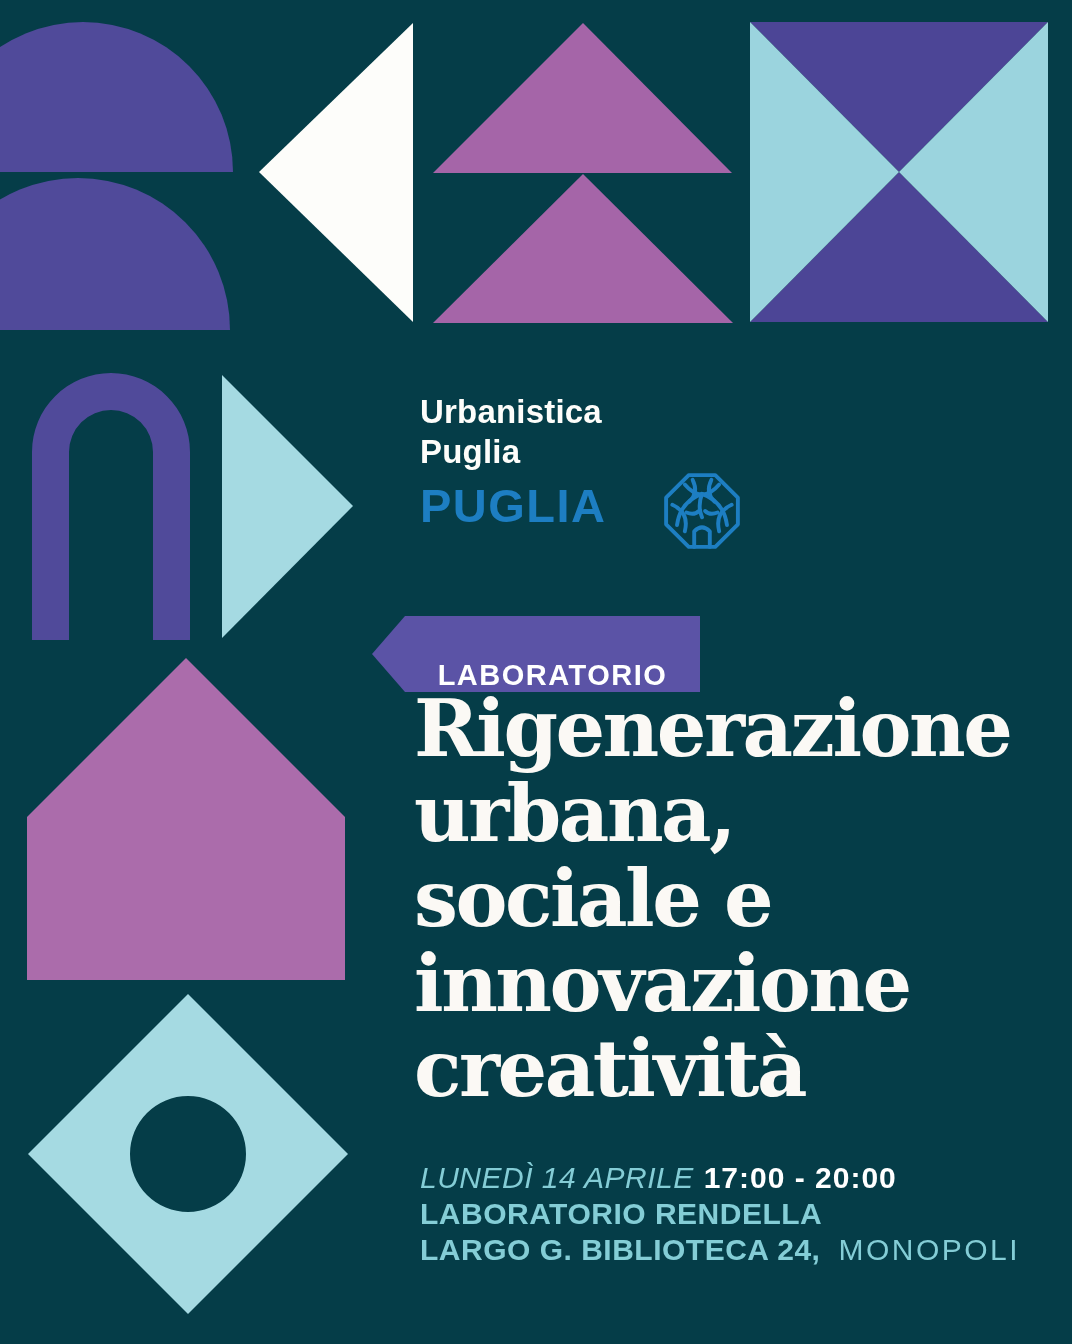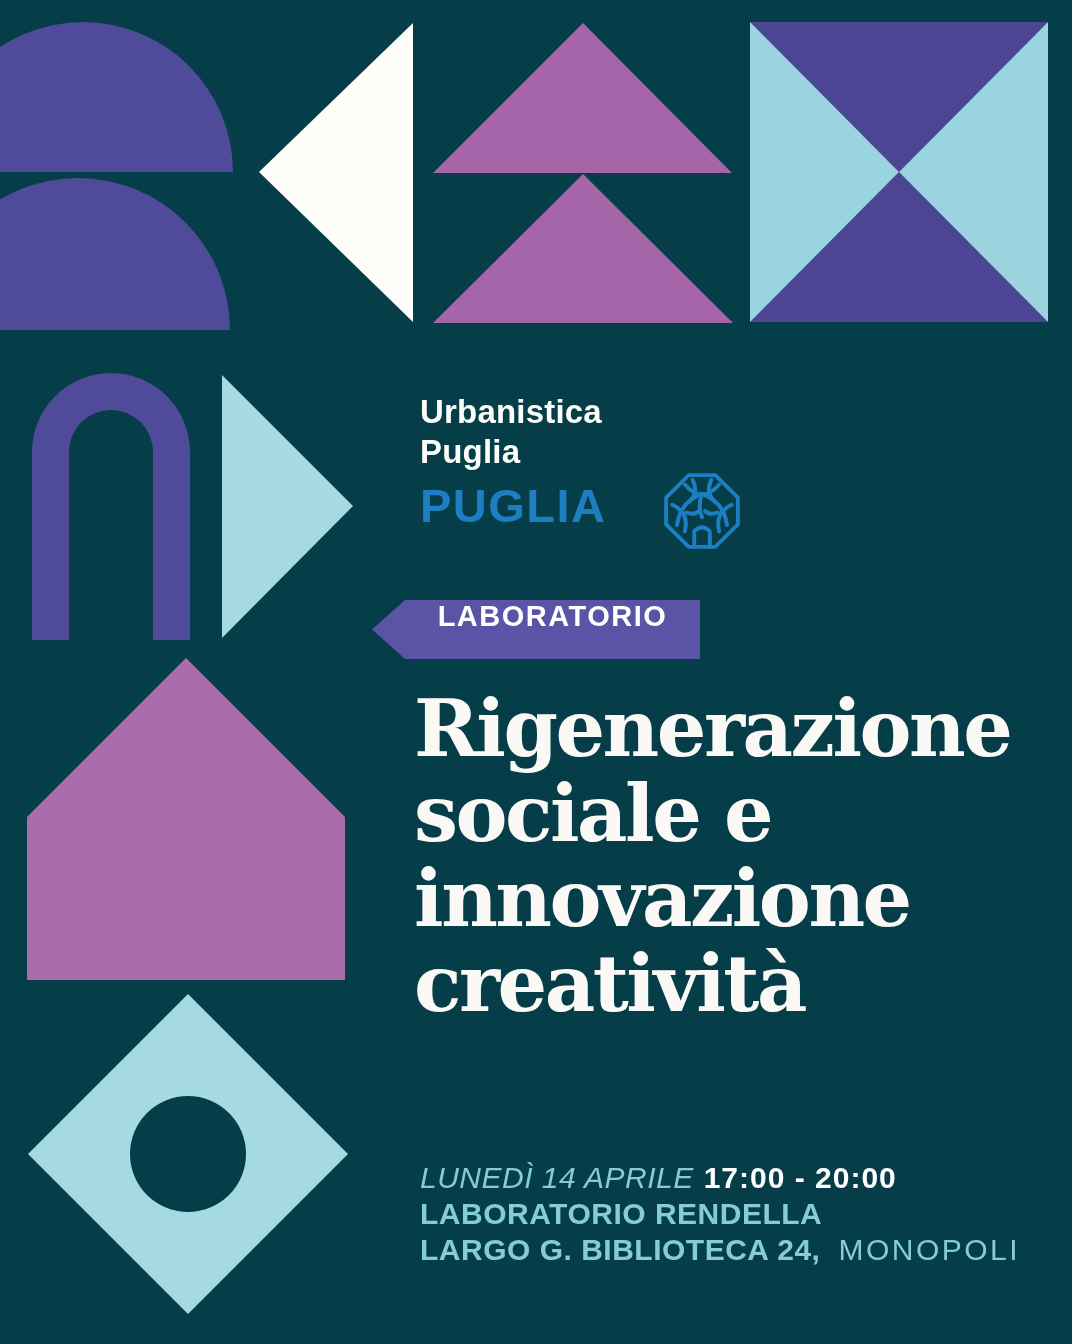--- a/index.html
+++ b/index.html
@@ -35,24 +35,24 @@
   }
   .region-label{
     position:absolute;left:420px;top:482px;
     color:var(--blue);font-weight:700;font-size:47px;line-height:47px;
     letter-spacing:1.5px;
   }
   .emblem{position:absolute;left:663px;top:471px;width:78px;height:80px;}
   .emblem svg{width:100%;height:100%;stroke:var(--blue);fill:none;stroke-width:5;stroke-linecap:round;stroke-linejoin:round;}
 
   .badge{
-    position:absolute;left:372px;top:600px;width:328px;height:59px;
+    position:absolute;left:372px;top:616px;width:328px;height:76px;
     background:var(--badge-purple);
     clip-path:polygon(33px 0,100% 0,100% 100%,33px 100%,0 50%);
-    display:flex;align-items:flex-start;justify-content:center;
+    display:flex;align-items:flex-end;justify-content:center;
     padding-left:33px;
   }
   .badge span{
     color:#ffffff;font-weight:700;font-size:29px;letter-spacing:1.5px;
   }
 
   .title{
     position:absolute;left:414px;top:686px;width:640px;
     color:#fbf9f5;font-family:"DejaVu Serif","Liberation Serif",serif;
     font-weight:700;font-size:78px;line-height:85px;letter-spacing:-2.5px;
@@ -110,20 +110,21 @@
       <path d="M70,52 Q60,56 54,50"></path>
     </svg>
   </div>
 
   <div class="badge">
     <span>LABORATORIO</span>
   </div>
 
   <div class="title">
     <div>Rigenerazione</div>
+    <div>urbana,</div>
     <div>sociale e</div>
     <div>innovazione</div>
     <div>creatività</div>
   </div>
 
   <div class="info">
     <div>
       <span class="day">LUNEDÌ 14 APRILE</span><span class="time">17:00 - 20:00</span>
     </div>
     <div class="venue">LABORATORIO RENDELLA</div>

